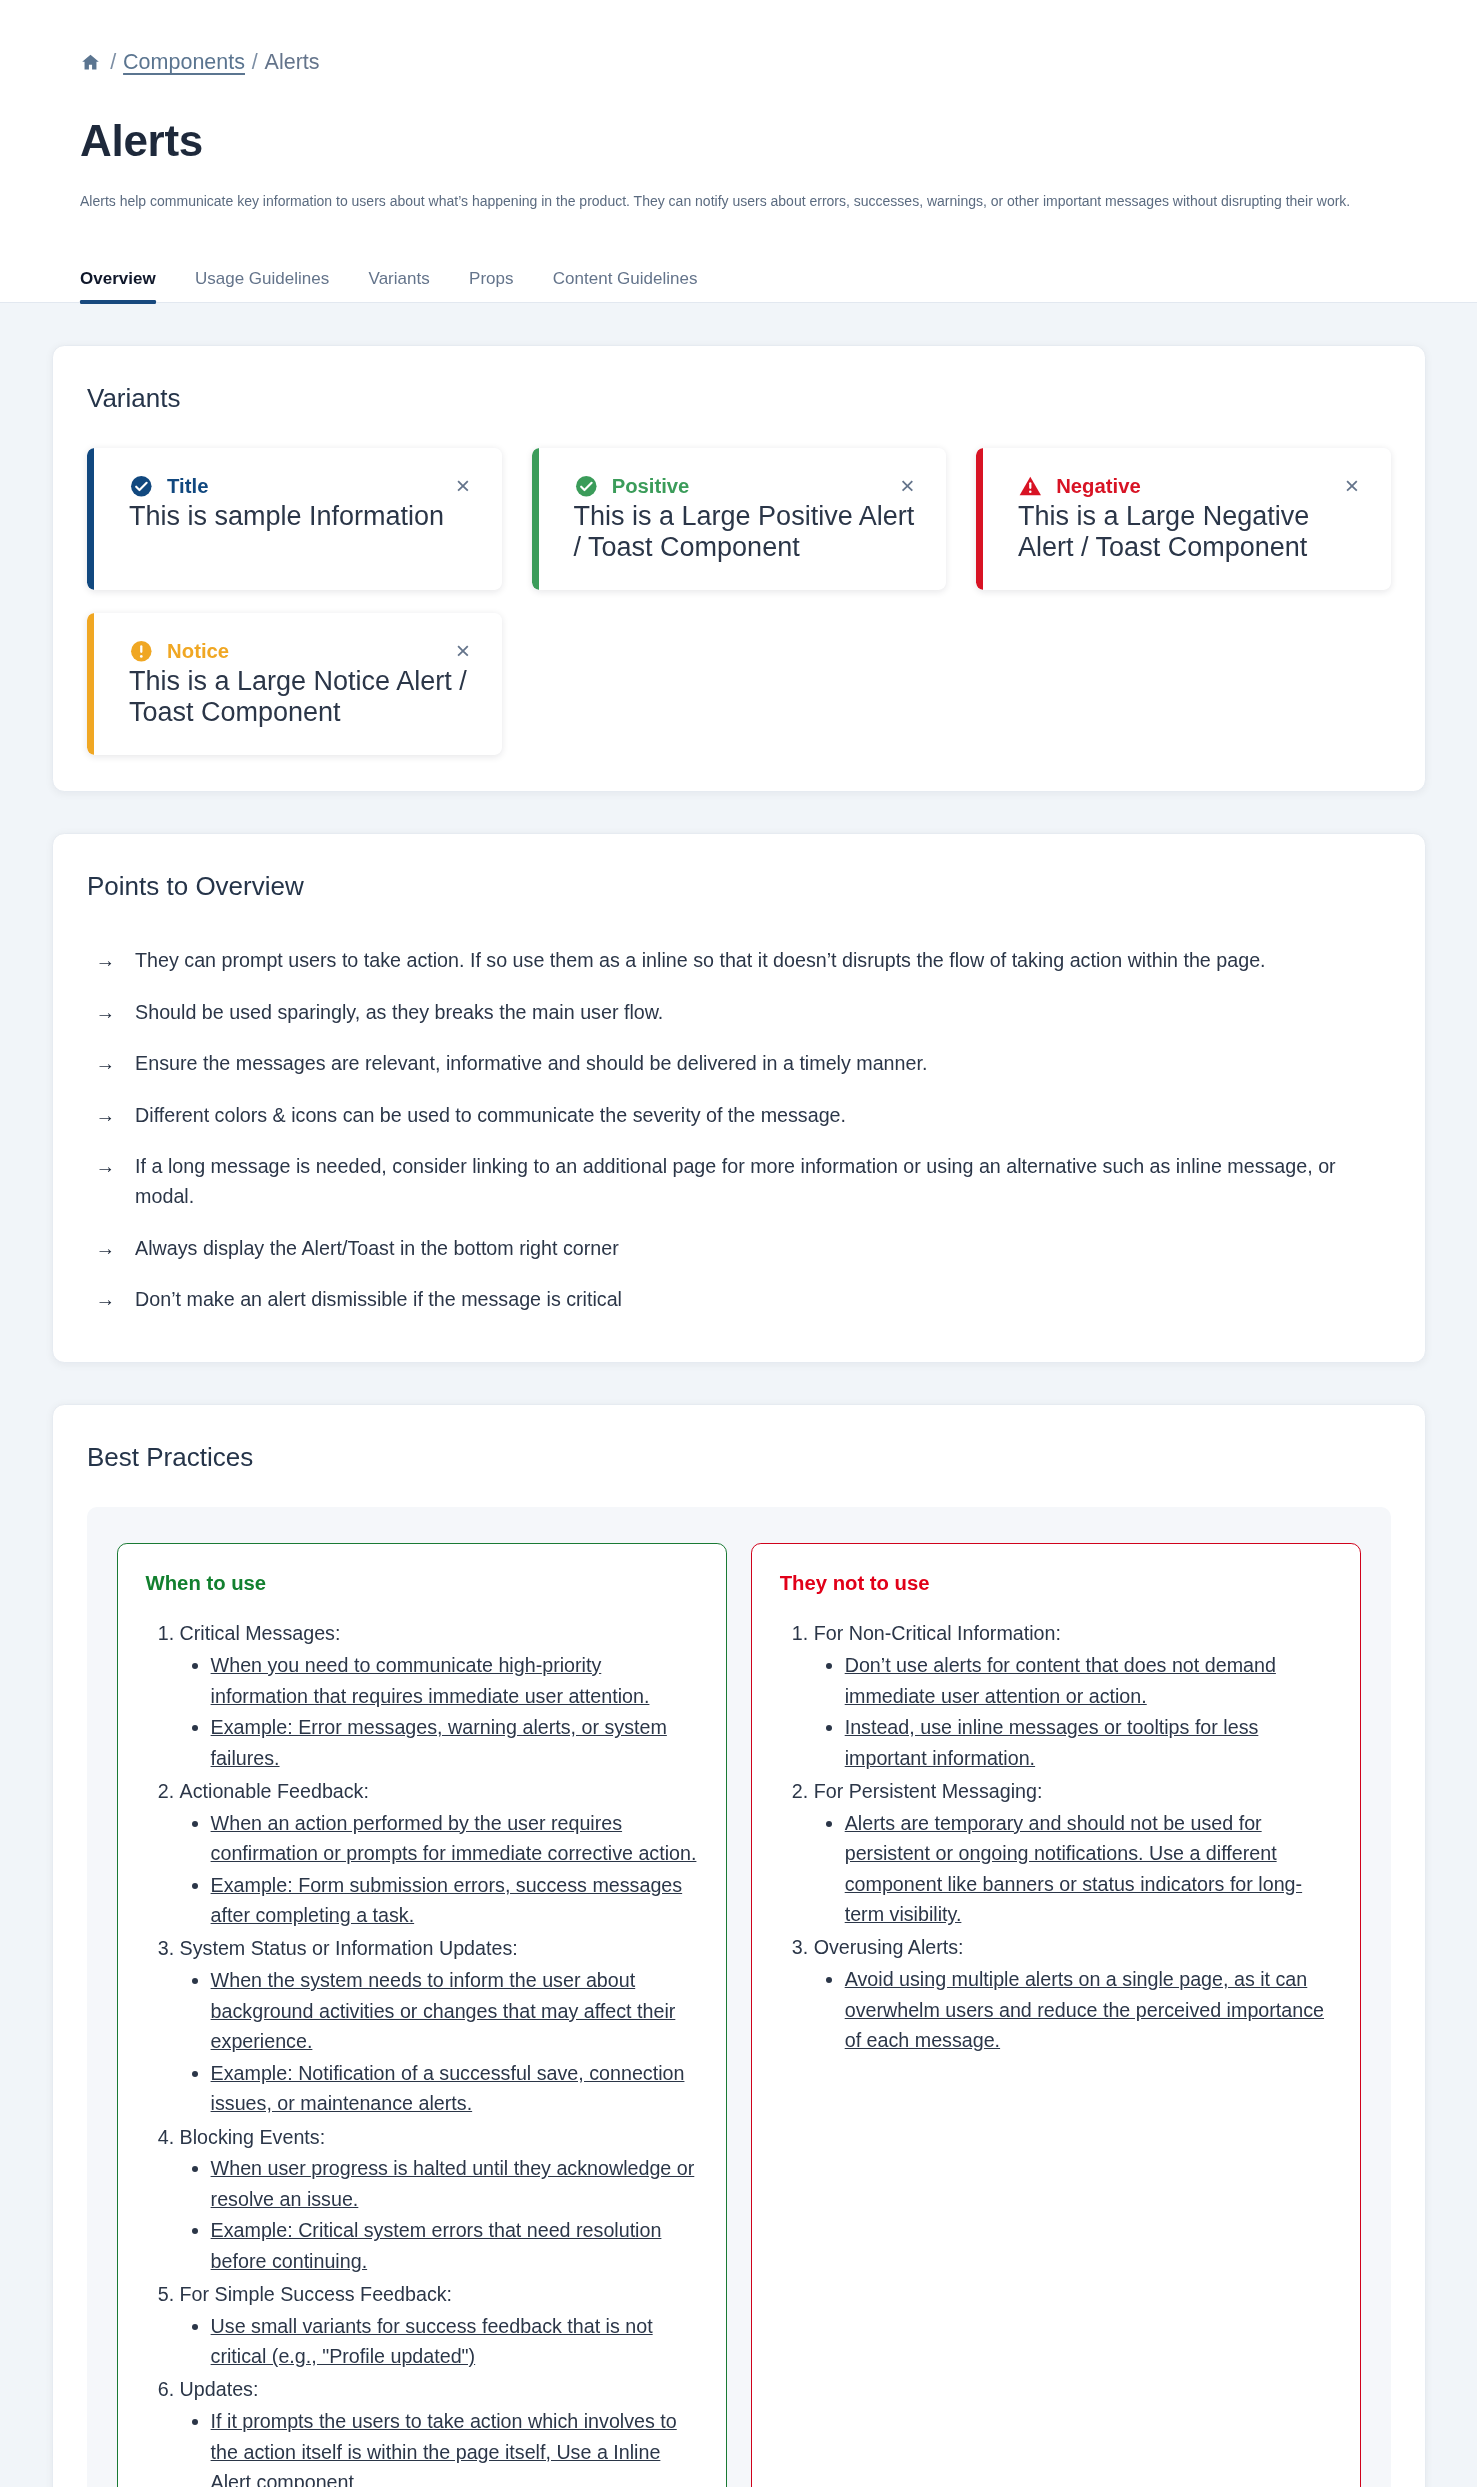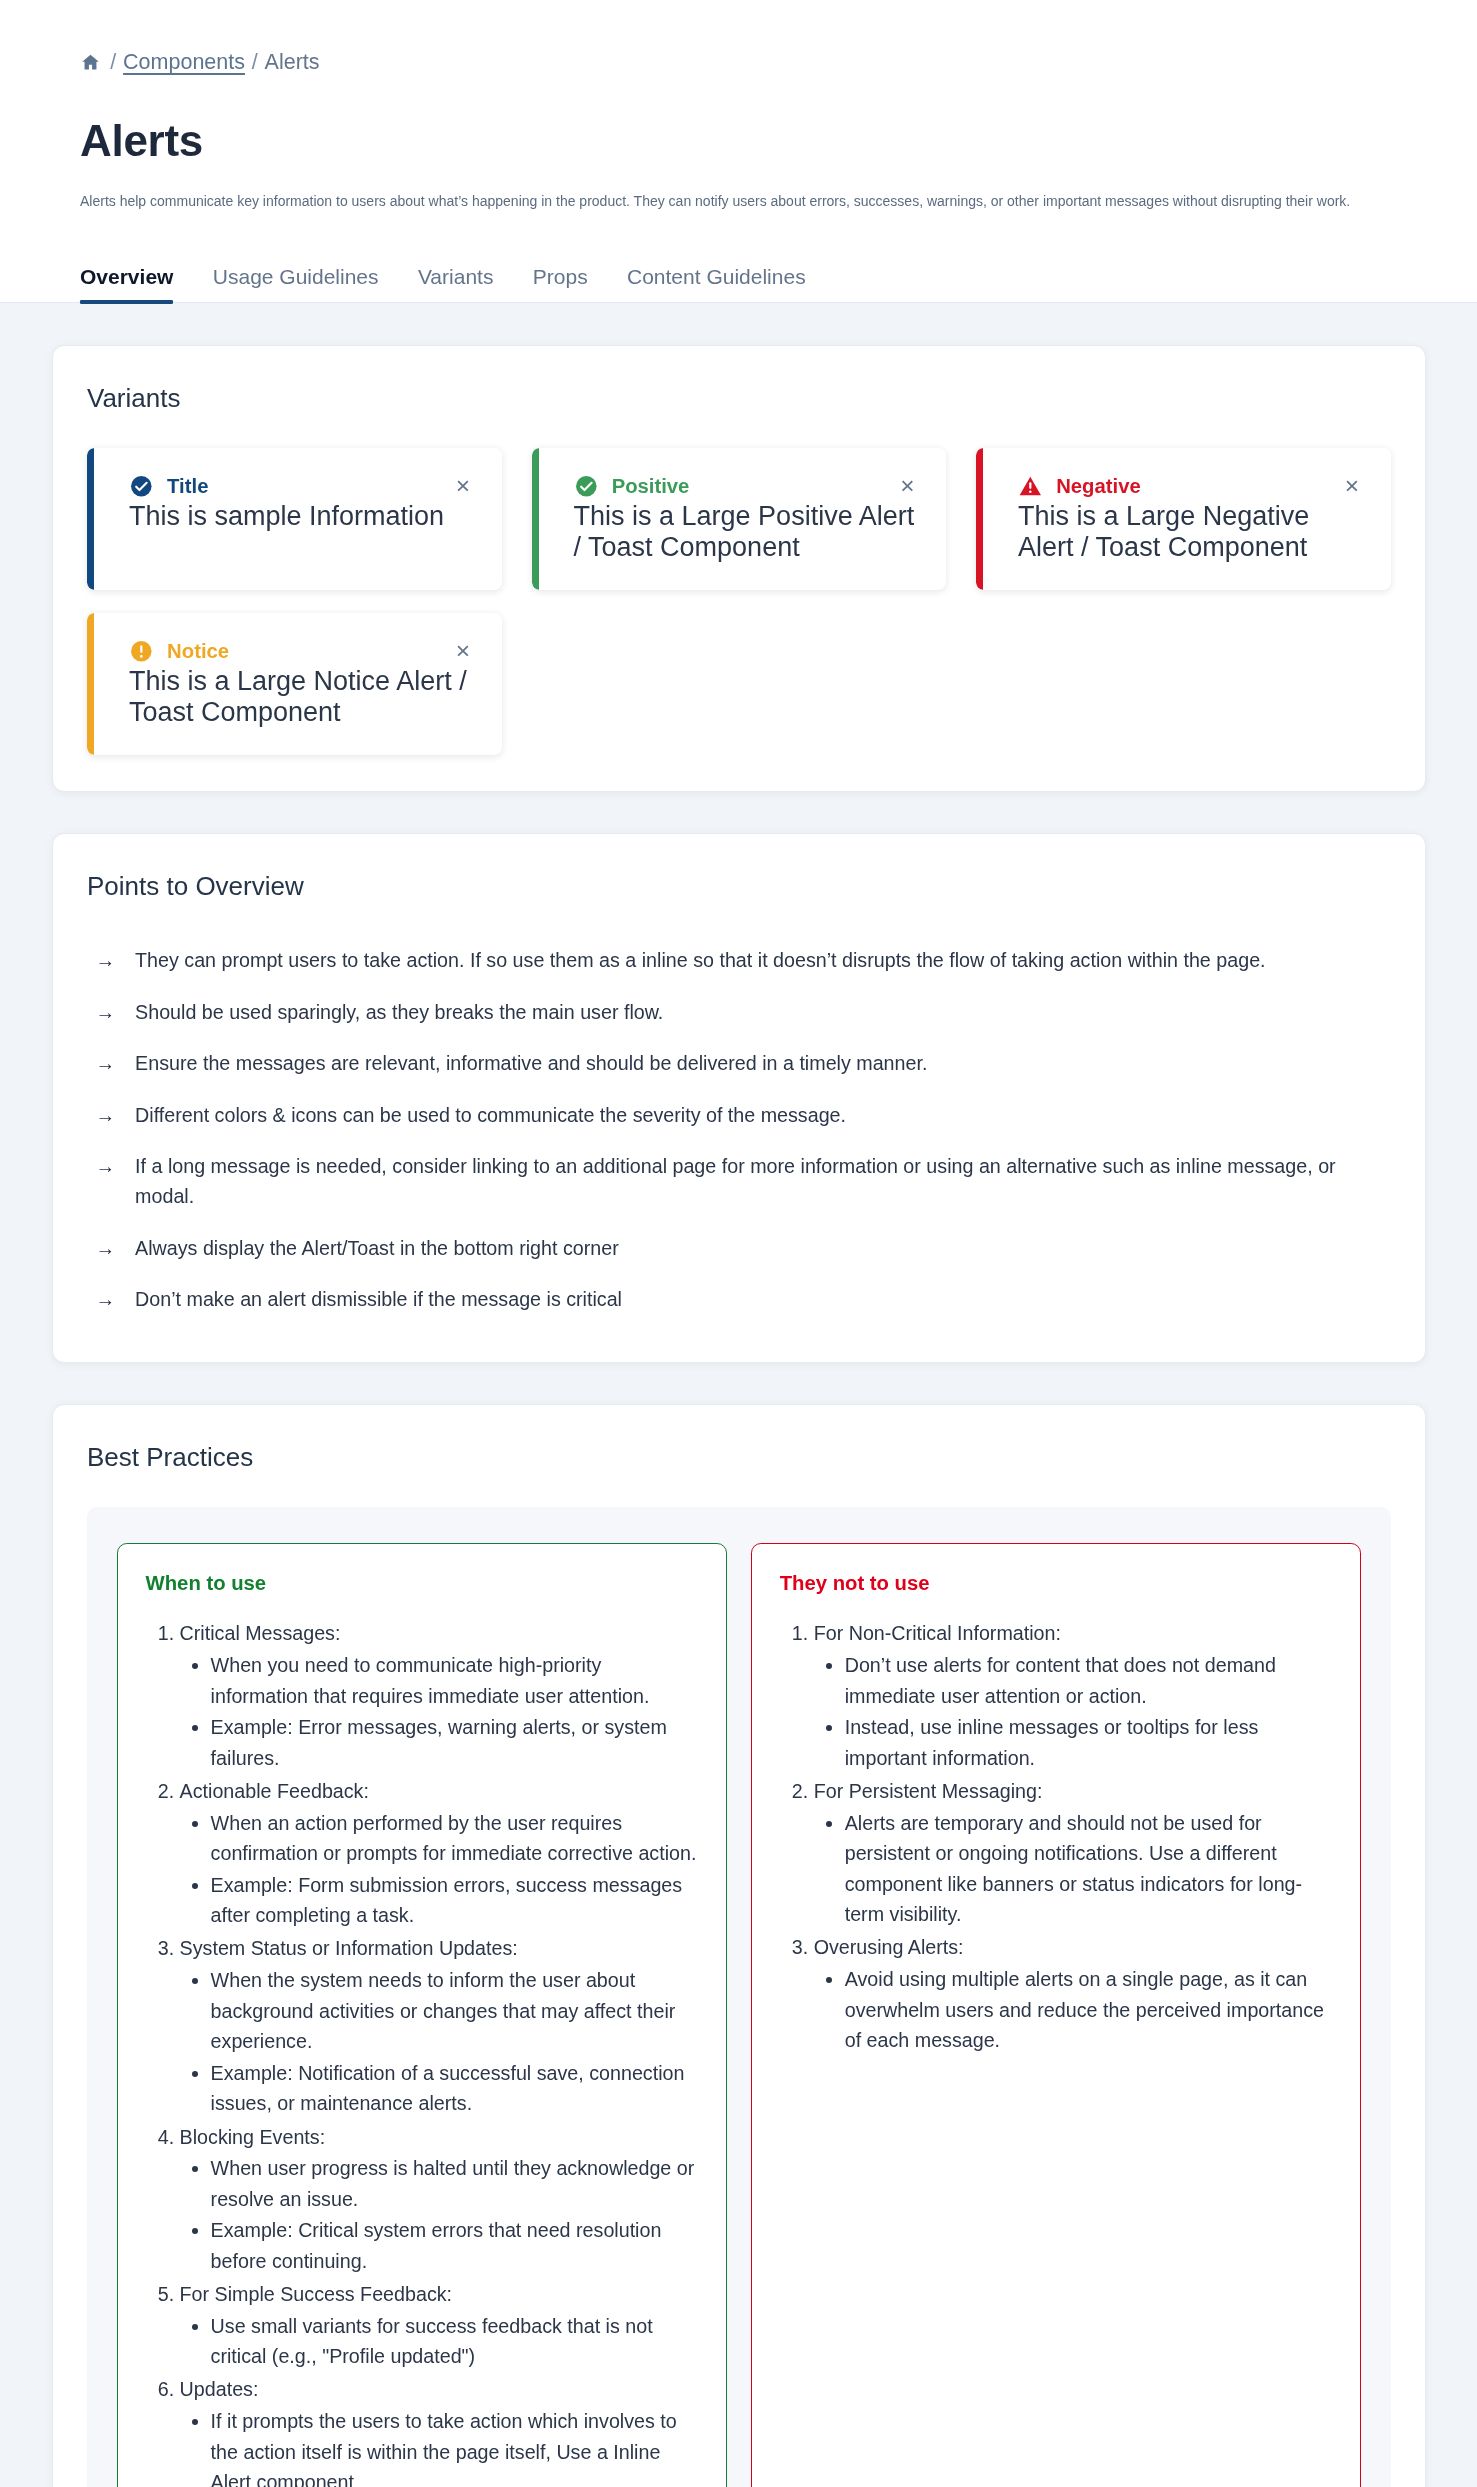--- a/index.html
+++ b/index.html
@@ -56,21 +56,21 @@
   }
 
   .tabs {
     margin-top: 38px;
     display: flex;
     align-items: flex-end;
     gap: 0;
     height: 53px;
   }
   .tab {
-    font-size: 21px;
+    font-size: 17px;
     color: #64748b;
     padding: 0 19.7px 13.5px 19.7px;
     position: relative;
     cursor: pointer;
     white-space: nowrap;
     margin-top: 32px;
   }
   .tab:first-child { padding-left: 0; }
   .tab.active { color: #0f172a; font-weight: bold; }
   .tab.active::after {
@@ -180,20 +180,21 @@
     list-style: decimal;
     padding-left: 34px;
     font-size: 19.7px;
     color: #2b3648;
   }
   ol.bp-list > li { margin-bottom: 2.5px; line-height: 1.55; }
   ul.bp-sub {
     list-style: disc;
     padding-left: 31px;
     margin: 1.2px 0 2.5px 0;
+    text-decoration: underline;
   }
   ul.bp-sub > li { line-height: 1.55; margin-bottom: 1.2px; }
 </style>
 </head>
 <body>
 
 <div class="page">
 
   <div class="header">
     <div class="wrap">

